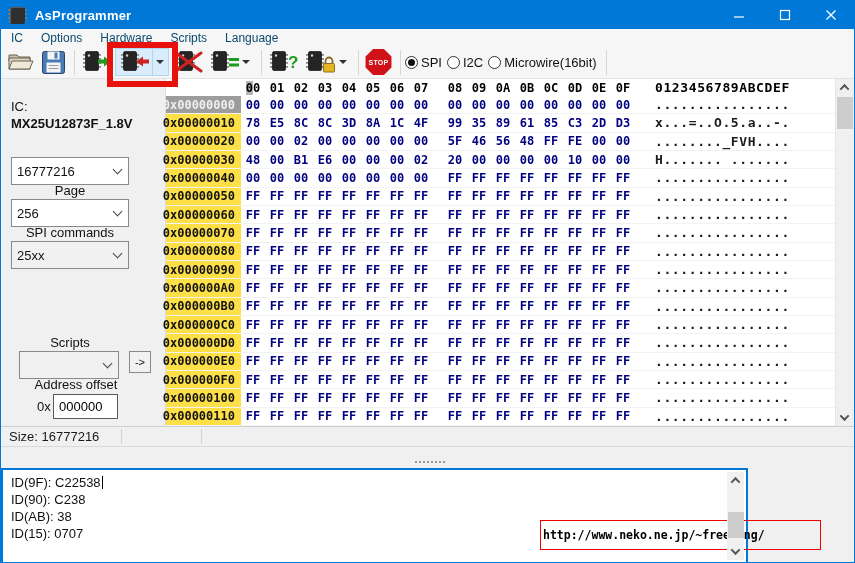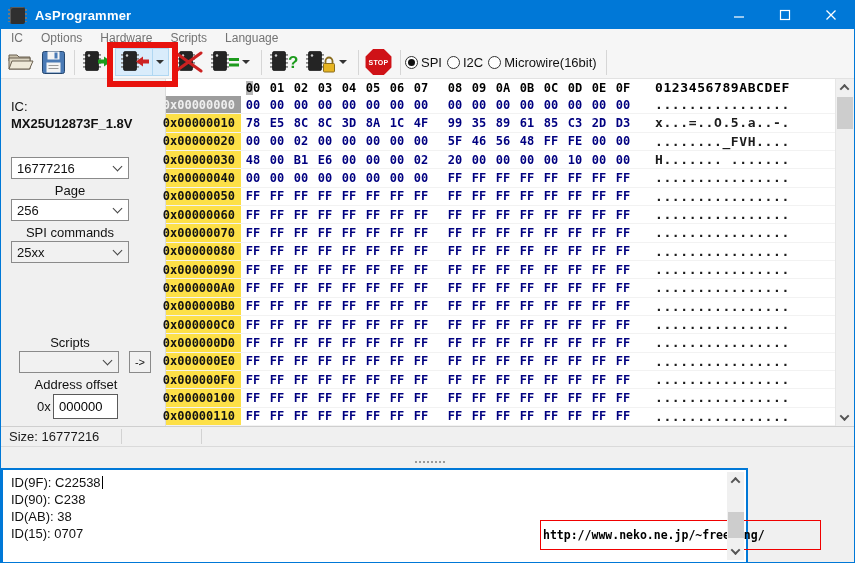--- a/index.html
+++ b/index.html
@@ -12,21 +12,21 @@
   
   .titlebar{position:absolute;left:0;top:0;width:100%;height:28px;background:var(--accent);display:flex;align-items:center;color:#fff;}
   .app-icon{width:15px;height:17px;margin-left:9px;background:#2f2f2f;border-radius:2px;position:relative;box-shadow:inset 1px 1px 0 #5a5a5a;}
   .app-icon::before,.app-icon::after{content:"";position:absolute;top:2px;bottom:2px;width:2px;background:repeating-linear-gradient(#777 0 2px,transparent 2px 4px);}
   .app-icon::before{left:-2px}.app-icon::after{right:-2px}
   .win-title{margin-left:10px;font-size:13px;font-weight:bold;letter-spacing:.2px;}
   .win-controls{margin-left:auto;display:flex;height:100%;}
   .win-btn{width:46px;height:100%;display:flex;align-items:center;justify-content:center;}
 
   
-  .menubar{position:absolute;left:0;top:28px;width:100%;height:17px;background:#f6f6f6;display:flex;align-items:center;font-size:12px;color:#737373;padding-left:1px;}
+  .menubar{position:absolute;left:0;top:28px;width:100%;height:17px;background:#f6f6f6;display:flex;align-items:center;font-size:12px;color:#0c4a6e;padding-left:1px;}
   .menu-item{padding:0 9px;height:100%;display:flex;align-items:center;}
 
   
   .toolbar{position:absolute;left:0;top:45px;width:100%;height:33px;background:#f6f6f6;border-bottom:1px solid #e2e2e2;display:flex;align-items:center;padding-left:4px;}
   .tbtn{height:28px;display:flex;align-items:center;justify-content:center;margin-right:2px;padding:0 2px;}
   .tsep{width:1px;height:25px;background:#d6d6d6;margin:0 4px;}
   .tbtn.hl{background:#d9ecfb;border:1px solid #b0d7f2;}
   .split-caret{width:14px;height:26px;display:flex;align-items:center;justify-content:center;}
   .hl .split-caret{border-left:1px solid #b0d7f2;margin-left:2px;}
   .caret-down{width:0;height:0;border-left:4px solid transparent;border-right:4px solid transparent;border-top:4px solid #333;}
@@ -37,21 +37,21 @@
   .radio.sel::after{content:"";position:absolute;left:2px;top:2px;width:7px;height:7px;border-radius:50%;background:#111;}
 
   
   .annotation-box{position:absolute;left:106px;top:41px;width:71px;height:45px;border:6px solid var(--annotation-red);z-index:20;pointer-events:none;}
 
   
   .sidebar{position:absolute;left:0;top:78px;width:165px;height:347px;background:#f0f0f0;border-right:1px solid #dcdcdc;font-size:13px;color:#111;}
   .side-label{position:absolute;left:0;width:138px;text-align:center;}
   .ic-label{position:absolute;left:10px;top:20px;}
   .ic-name{position:absolute;left:10px;top:37px;font-weight:bold;}
-  .combo{position:absolute;left:10px;width:118px;height:22px;background:#fff;border:1px solid #8a8a8a;display:flex;align-items:center;padding-left:5px;font-size:13px;}
+  .combo{position:absolute;left:10px;width:118px;height:28px;background:#fff;border:1px solid #8a8a8a;display:flex;align-items:center;padding-left:5px;font-size:13px;}
   .combo.gray{background:#f1f1f1;}
   .cchev{width:7px;height:7px;border-right:1.5px solid #444;border-bottom:1.5px solid #444;transform:rotate(45deg);margin:-3px 7px 0 auto;}
   .run-btn{position:absolute;left:128px;top:272px;width:22px;height:22px;background:#f1f1f1;border:1px solid #8a8a8a;font-size:11px;display:flex;align-items:center;justify-content:center;}
   .ox-label{position:absolute;left:36px;top:320px;}
   .offset-input{position:absolute;left:52px;top:315px;width:65px;height:25px;border:1px solid #5a5a5a;background:#fff;font-size:13px;font-family:"Liberation Sans",sans-serif;padding-left:5px;}
 
   
   .hexview{position:absolute;left:165px;top:78px;width:671px;height:347px;background:#fff;display:flex;flex-direction:column;}
   .hexheader{height:17px;display:flex;align-items:center;flex:none;font-weight:bold;font-size:12px;color:#000;}
   .hexheader .addr-spacer{width:75px;flex:none;}

